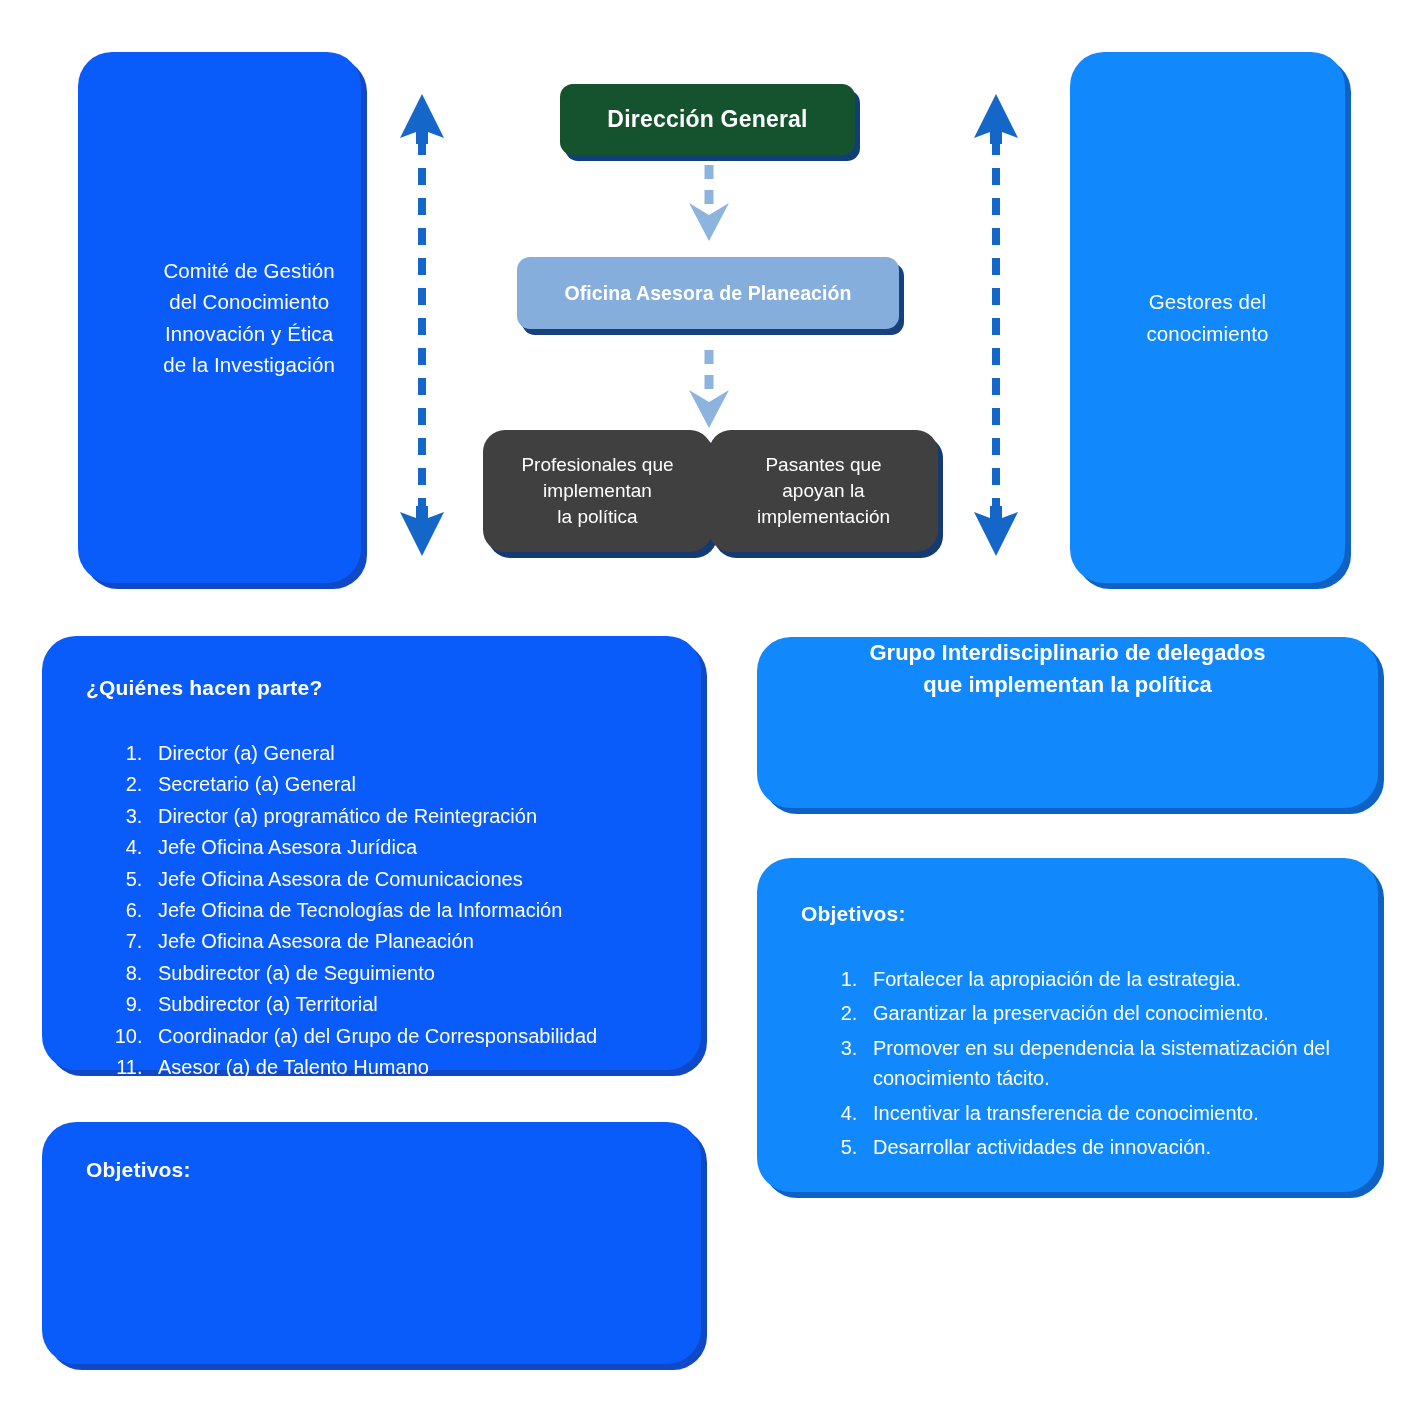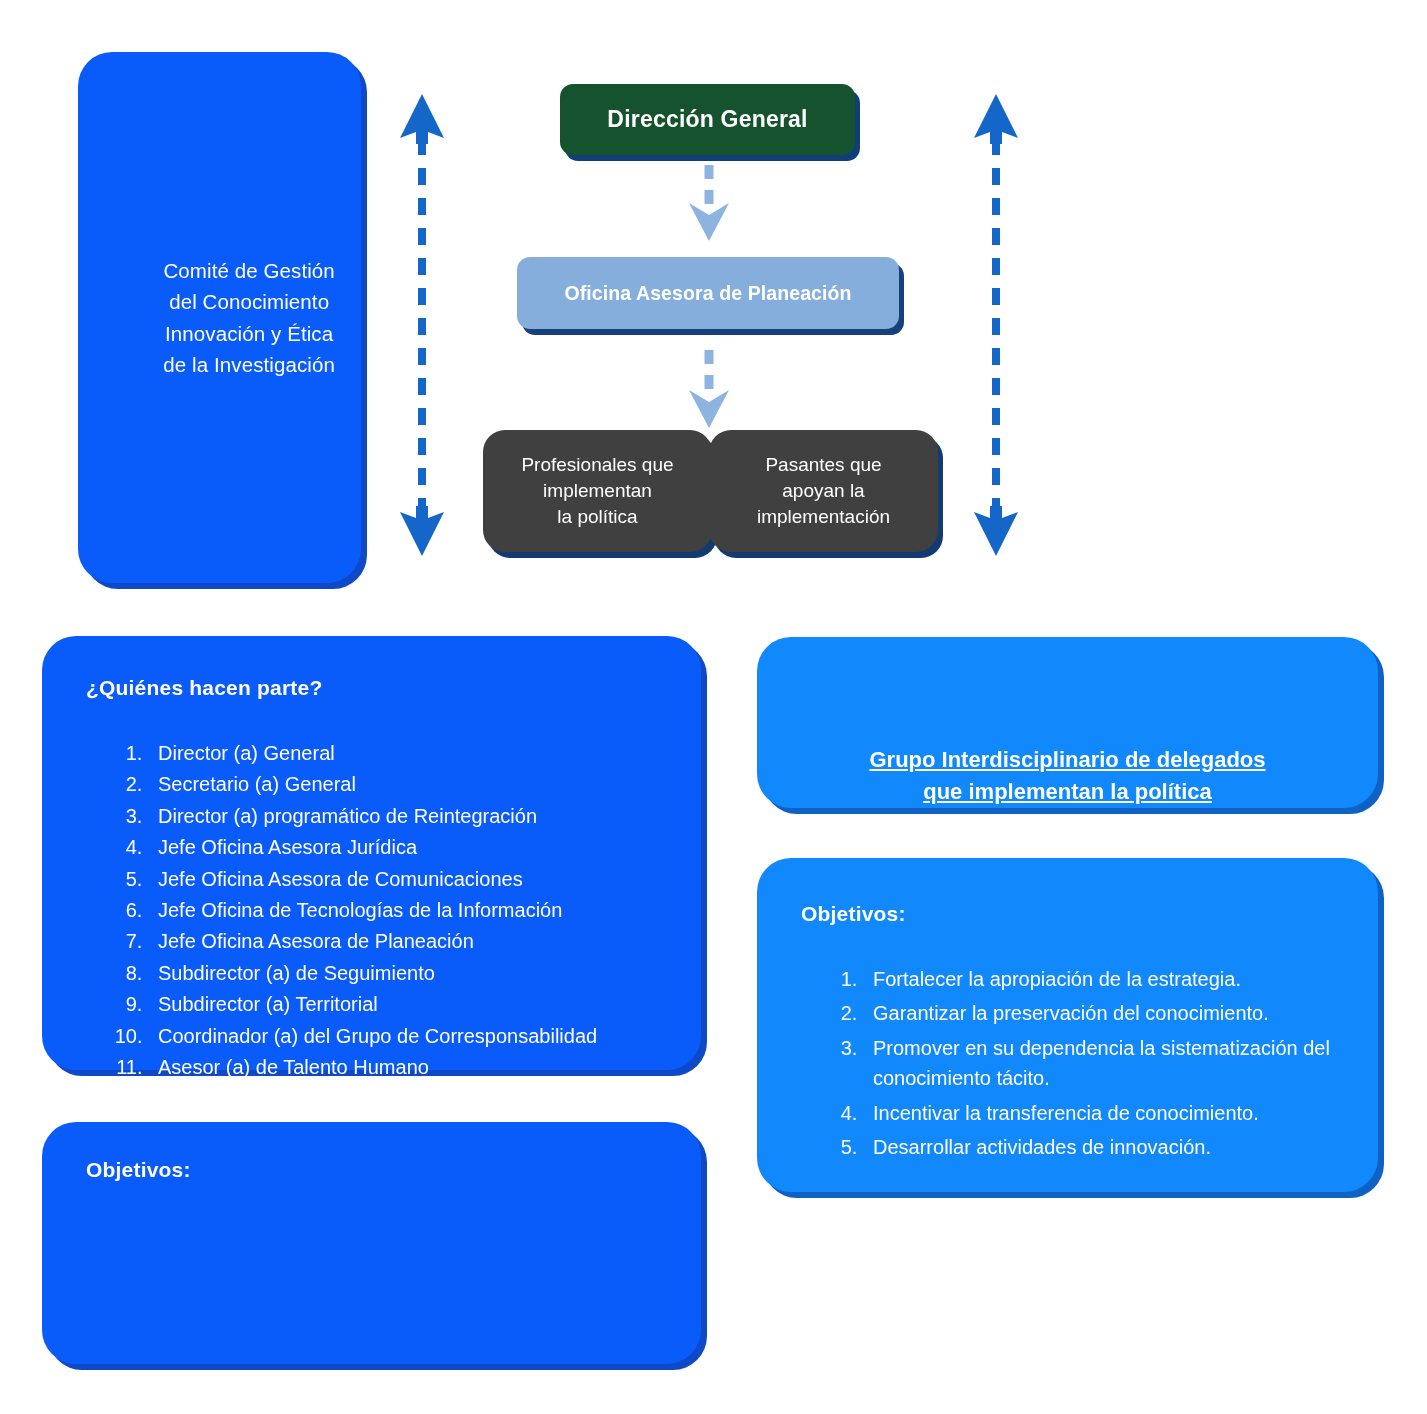--- a/index.html
+++ b/index.html
@@ -60,22 +60,22 @@
   #panel-quienes{
     left:42px;top:636px;width:659px;height:434px;
     flex-direction:column;padding:40px 26px 16px 44px;
   }
   #panel-obj-izq{
     left:42px;top:1122px;width:659px;height:242px;
     flex-direction:column;padding:36px 26px 0 44px;
   }
   #panel-grupo{
     left:757px;top:637px;width:621px;height:171px;
-    padding:0 40px;align-items:flex-end;justify-content:center;text-align:center;
-    font-size:22px;line-height:1.45;font-weight:700;text-decoration:underline;
+    padding:0 40px;align-items:flex-start;justify-content:center;text-align:center;
+    font-size:22px;line-height:1.45;font-weight:700;
   }
   #panel-obj-der{
     left:757px;top:858px;width:621px;height:334px;
     flex-direction:column;padding:44px 26px 0 44px;
   }
 
   .panel-title{
     font-size:21px;font-weight:700;letter-spacing:.2px;margin:0 0 22px 0;
   }
   ol.numlist{
@@ -159,20 +159,26 @@
   <div class="dblarrow" style="left:968px;top:92px;">
     <svg width="56" height="466" viewBox="0 0 56 466" aria-hidden="true">
       <g fill="#1466C8" stroke="none">
         <path d="M28 2 L50 46 L34 40 L34 52 L22 52 L22 40 L6 46 Z"></path>
         <path d="M28 464 L50 420 L34 426 L34 414 L22 414 L22 426 L6 420 Z"></path>
       </g>
       <line x1="28" y1="46" x2="28" y2="420" stroke="#1466C8" stroke-width="8" stroke-dasharray="17 13" stroke-linecap="butt"></line>
     </svg>
   </div>
 
+  <div class="card center c-sky" id="card-gestores">
+    <div>
+      <div>Gestores del</div>
+      <div>conocimiento</div>
+    </div>
+  </div>
 
   <div class="card c-vivid" id="panel-quienes">
     <div class="panel-title">¿Quiénes hacen parte?</div>
     <ol class="numlist">
       <li>Director (a) General</li>
       <li>Secretario (a) General</li>
       <li>Director (a) programático de Reintegración</li>
       <li>Jefe Oficina Asesora Jurídica</li>
       <li>Jefe Oficina Asesora de Comunicaciones</li>
       <li>Jefe Oficina de Tecnologías de la Información</li>

